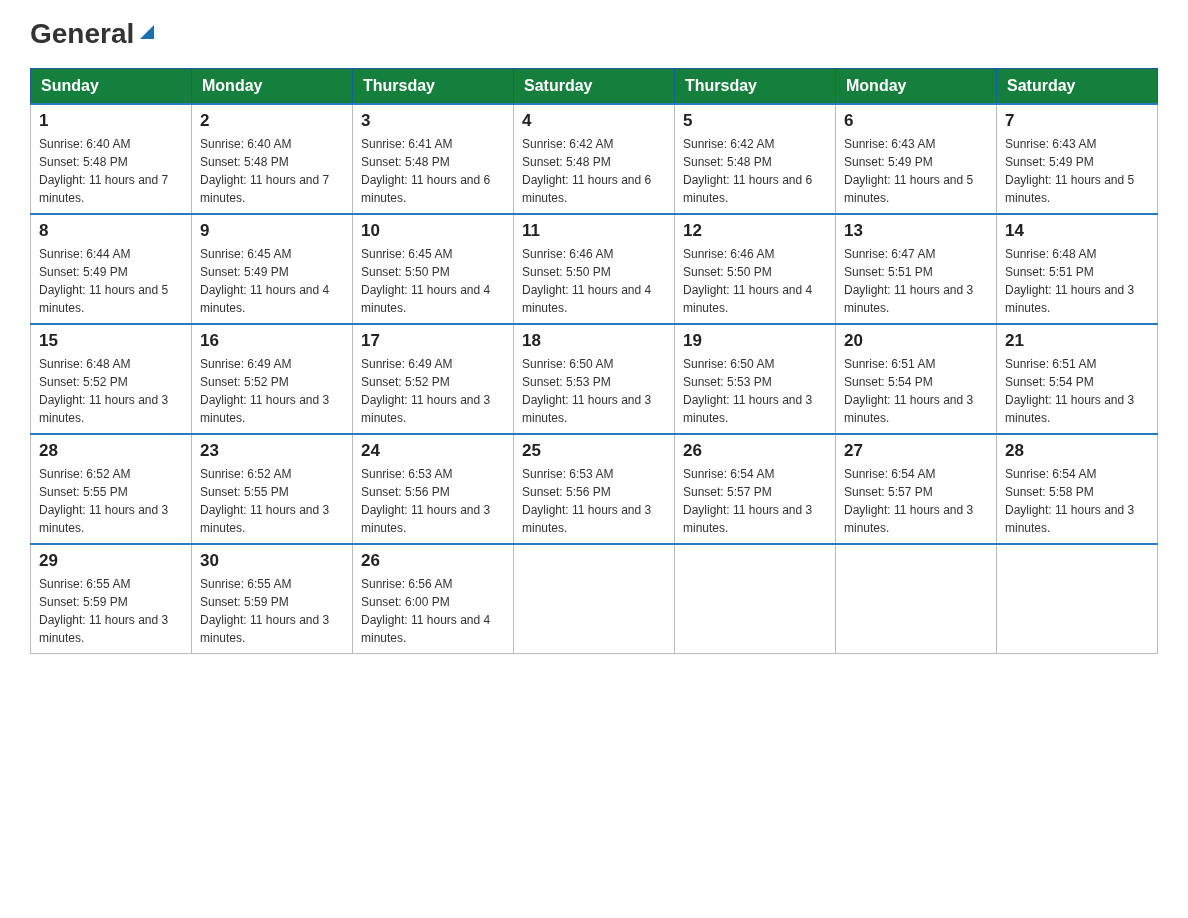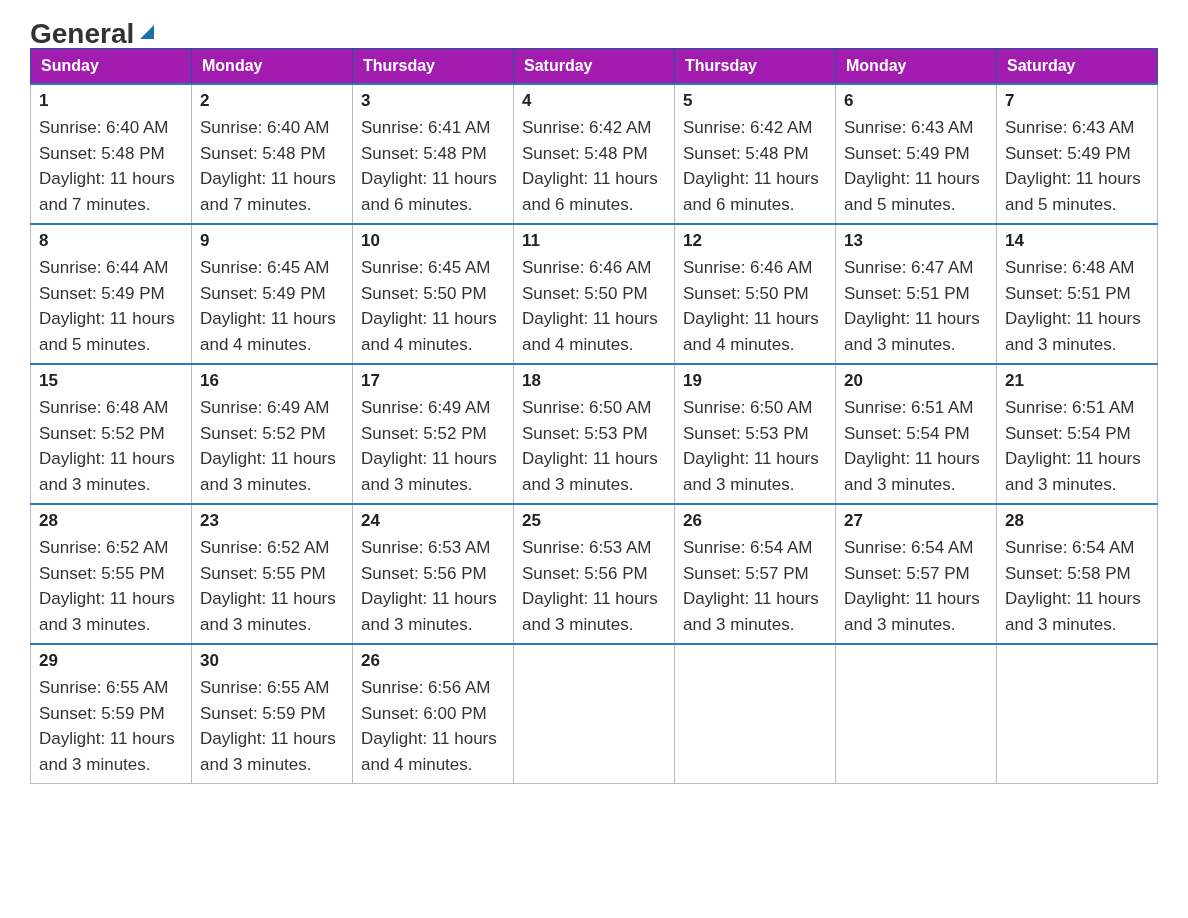--- a/index.html
+++ b/index.html
@@ -7,20 +7,21 @@
       font-family: Arial, sans-serif;
       background: #fff;
       padding: 20px 30px;
       width: 1188px;
       min-height: 918px;
     }
     .header-area {
       display: flex;
       justify-content: space-between;
       align-items: flex-end;
+      margin-bottom: 20px;
     }
     .logo {
       display: flex;
       flex-direction: column;
       align-items: flex-start;
     }
     .logo-text {
       font-size: 28px;
       font-weight: bold;
       color: #333;
@@ -44,21 +45,21 @@
       font-size: 24px;
       color: #444;
       margin-top: 4px;
     }
     .calendar-table {
       width: 100%;
       border-collapse: collapse;
       border: 1px solid #aaa;
     }
     .calendar-table th {
-      background-color: #a21caf;
+      background-color: #15803d;
       color: #fff;
       font-size: 16px;
       font-weight: bold;
       padding: 8px 10px;
       text-align: left;
       border: 1px solid #1a5a9f;
     }
     .calendar-table td {
       border: 1px solid #bbb;
       vertical-align: top;
@@ -67,21 +68,21 @@
       min-height: 100px;
     }
     .day-number {
       font-size: 17px;
       font-weight: bold;
       color: #222;
       display: block;
       margin-bottom: 4px;
     }
     .day-info {
-      font-size: 17px;
+      font-size: 12px;
       color: #333;
       line-height: 1.5;
     }
     .empty-cell {
       background: #fff;
     }
     .week-row td {
       border-top: 2px solid #2a7abf;
     }
   </style>

